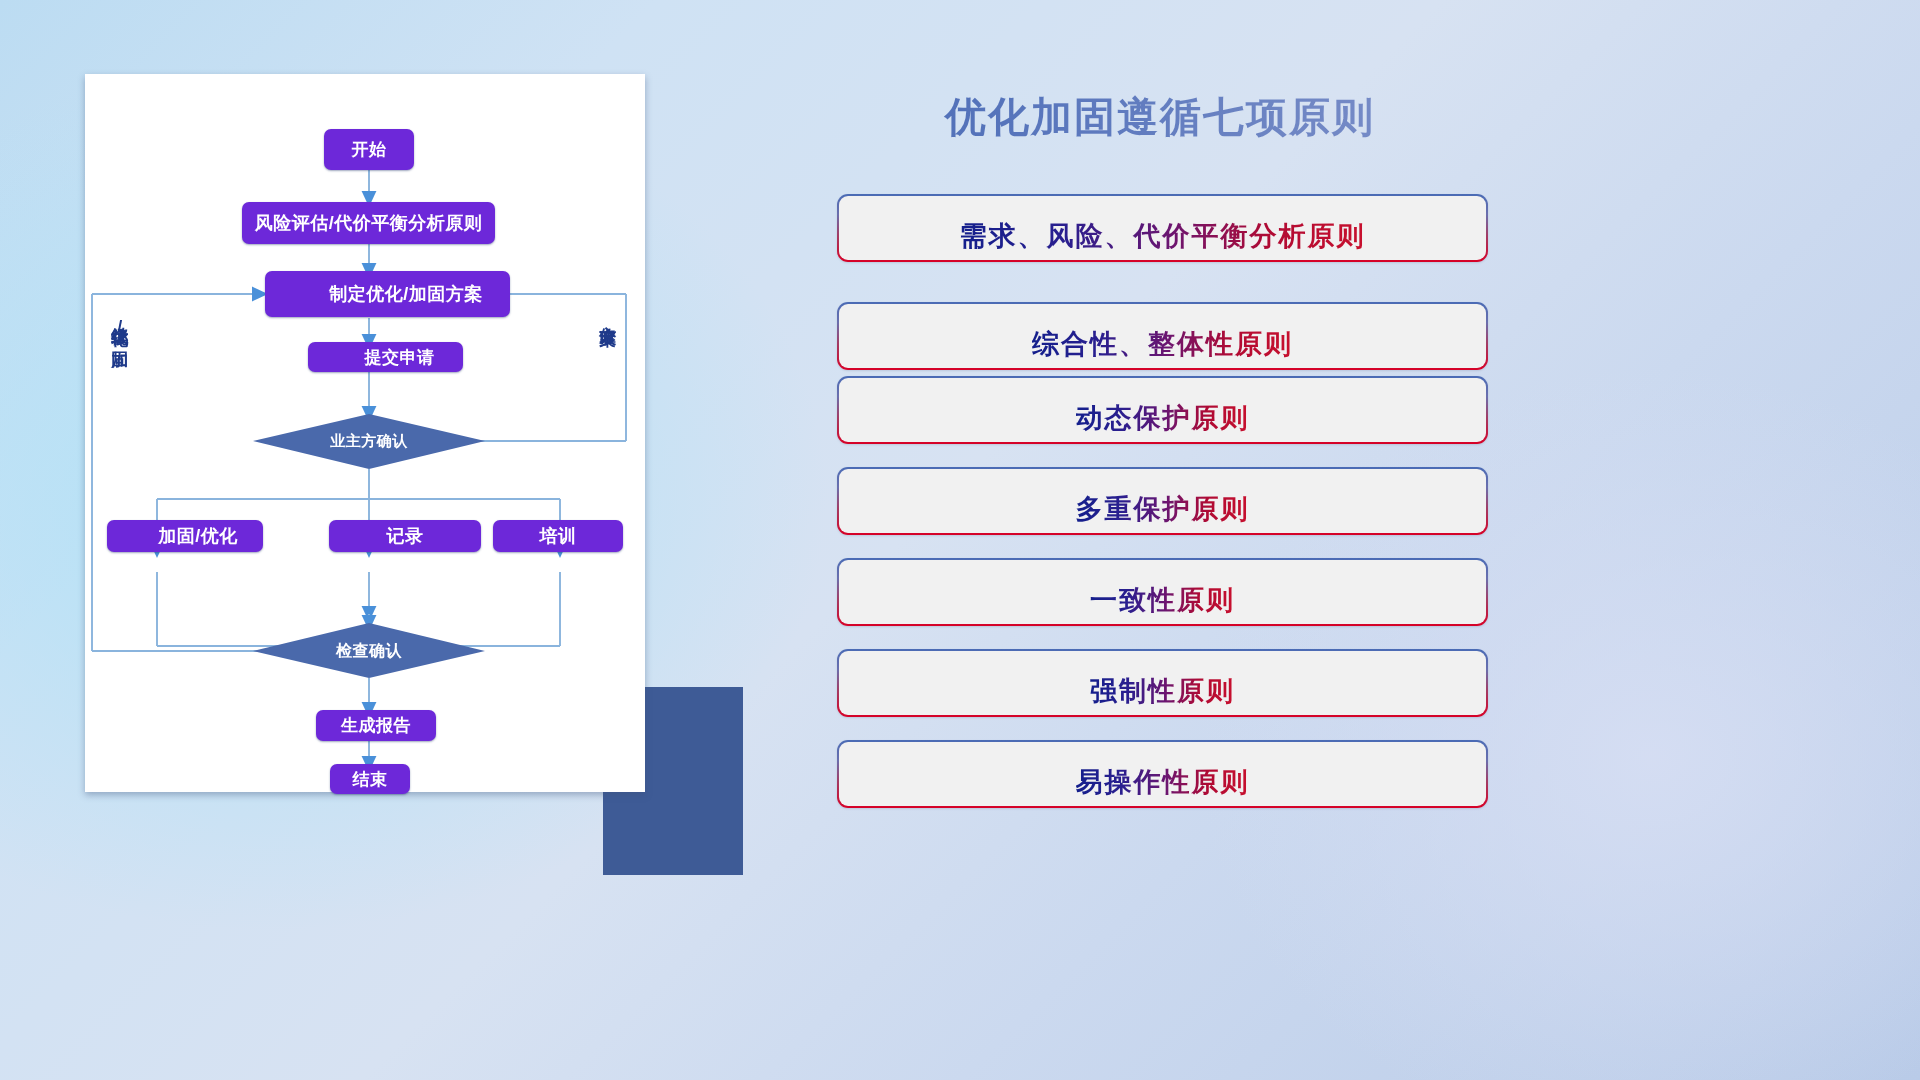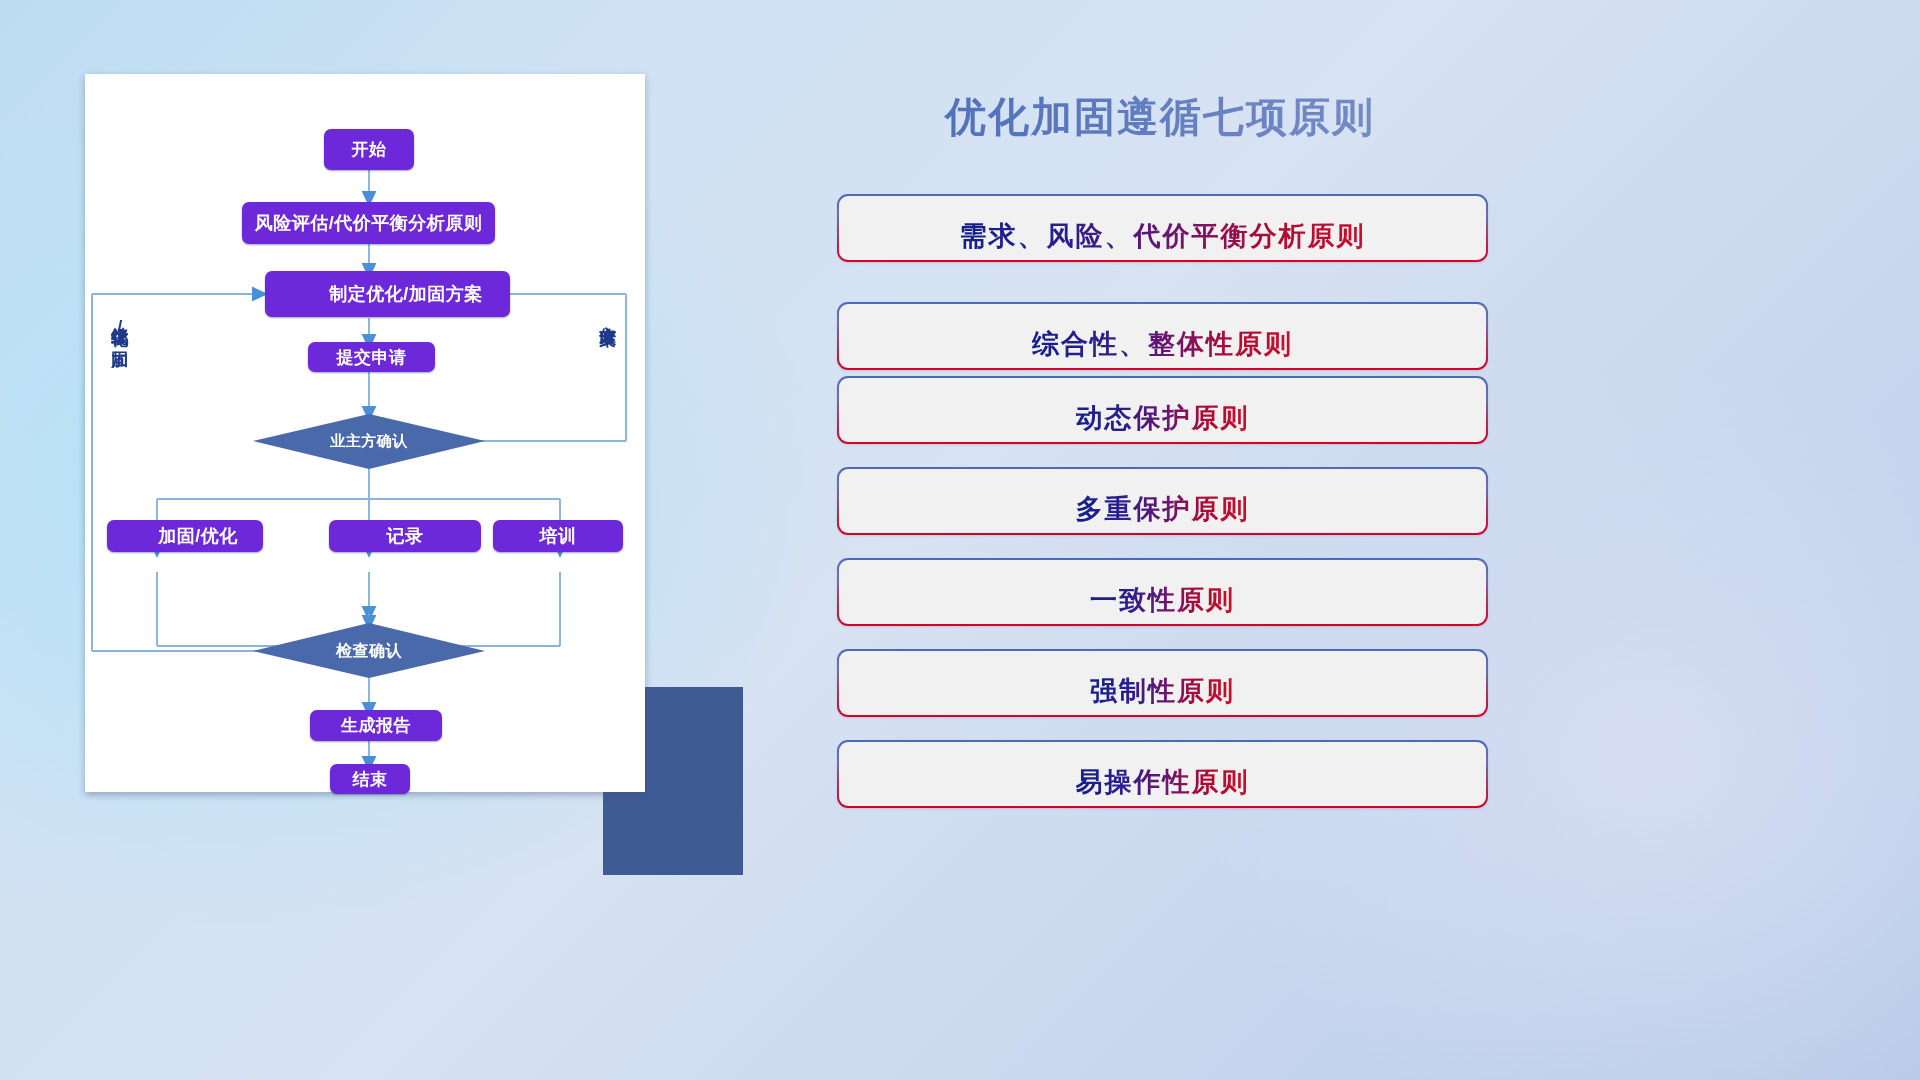--- a/index.html
+++ b/index.html
@@ -100,29 +100,29 @@
 
   <div class="fnode" style="left:224px;top:352px;width:120px;height:30px;background:none;box-shadow:none;font-size:15px;">业主方确认</div>
   <div class="fnode" style="left:224px;top:562px;width:120px;height:30px;background:none;box-shadow:none;font-size:16px;">检查确认</div>
 
   <div class="fnode" style="left:239px;top:55px;width:90px;height:41px;font-size:17px;">开始</div>
 
   <div class="fnode" style="left:157px;top:128px;width:253px;height:42px;font-size:18px;">风险评估/代价平衡分析原则</div>
 
   <div class="fnode" style="left:180px;top:197px;width:208px;height:46px;font-size:18px;padding-left:37px;">制定优化/加固方案</div>
 
-  <div class="fnode" style="left:223px;top:268px;width:127px;height:30px;font-size:17px;">提交申请</div>
+  <div class="fnode" style="left:223px;top:268px;width:127px;height:30px;font-size:17px;padding-left:28px;">提交申请</div>
 
   <div class="fnode" style="left:22px;top:446px;width:130px;height:32px;font-size:18px;padding-left:26px;">加固/优化</div>
 
   <div class="fnode" style="left:221px;top:446px;width:152px;height:32px;font-size:18px;margin-left:23px;">记录</div>
 
   <div class="fnode" style="left:408px;top:446px;width:130px;height:32px;font-size:18px;">培训</div>
 
-  <div class="fnode" style="left:225px;top:636px;width:132px;height:31px;font-size:17px;">生成报告</div>
+  <div class="fnode" style="left:231px;top:636px;width:120px;height:31px;font-size:17px;">生成报告</div>
 
   <div class="fnode" style="left:245px;top:690px;width:80px;height:30px;font-size:17px;">结束</div>
 
   <div class="vlabel" style="left:26px;top:239px;font-size:17px;height:130px;">继续优化/加固</div>
 
   <div class="vlabel" style="left:514px;top:239px;font-size:17px;height:100px;">方案修改</div>
 </div>
 
 <div id="right-panel">
 

